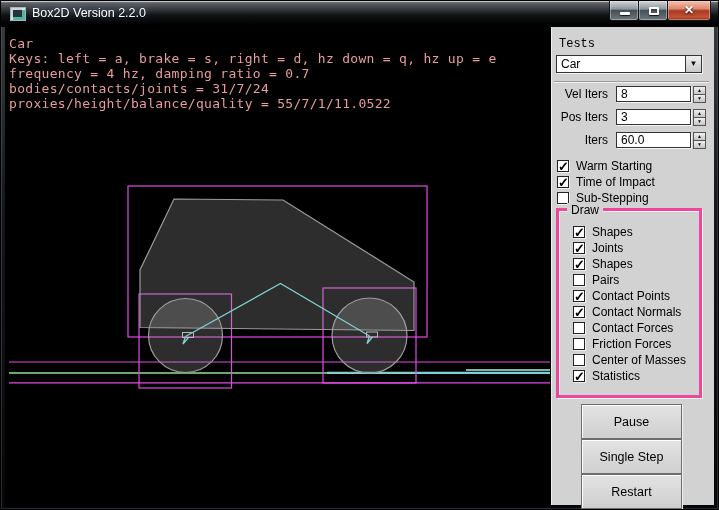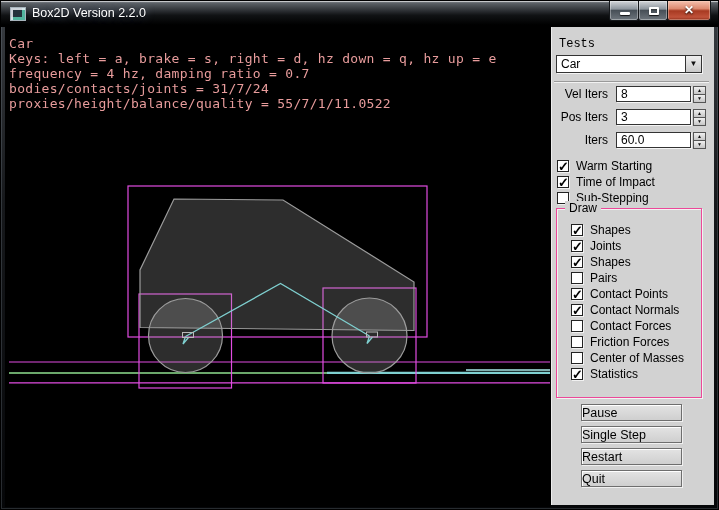--- a/index.html
+++ b/index.html
@@ -107,31 +107,31 @@
   .cb {
     width:12px; height:12px; background:#fff; border:1px solid #222;
     box-shadow:1px 1px 0 #f1f1f1; margin-right:7px; flex:none;
     font-size:13px; font-weight:bold; line-height:11px; color:#000; text-align:center;
   }
   .cb-label { white-space:nowrap;text-align:right; }
   .cb-label.focus { outline:1px dotted #444; outline-offset:1px; }
 
   .group {
     position:absolute; left:4px; top:181px; width:146px; height:190px;
-    border:1px solid #ec4899; box-shadow:1px 1px 0 #f2f2f2, inset 1px 1px 0 #f2f2f2;
+    border:3px solid #ec4899; box-shadow:1px 1px 0 #f2f2f2, inset 1px 1px 0 #f2f2f2;
   }
   .group-label { position:absolute; top:-8px; left:8px; background:var(--panel_bg,#d2d2d2); padding:0 4px; }
   .group .cb-rows { position:static; padding:13px 0 0 14px; }
 
   .btn-col { position:absolute; left:29px; top:377px; width:101px; }
   .glui-btn {
-    display:block; width:101px; height:17px; margin-bottom:5px;
+    display:block; width:101px; height:35px; 
     background:linear-gradient(180deg,#e3e3e3,#cfcfcf);
     border:1px solid #6e6e6e; box-shadow: inset 1px 1px 0 #fff, 1px 1px 0 #f0f0f0;
-    font-family:"Liberation Sans", sans-serif; font-size:12.5px; color:#000; text-align:left;
+    font-family:"Liberation Sans", sans-serif; font-size:12.5px; color:#000; text-align:center;
   }
 </style>
 </head>
 <body>
 
 <div class="window">
 
   <div class="titlebar">
     <span class="app-icon"></span>
     <span class="title">Box2D Version 2.2.0</span>

